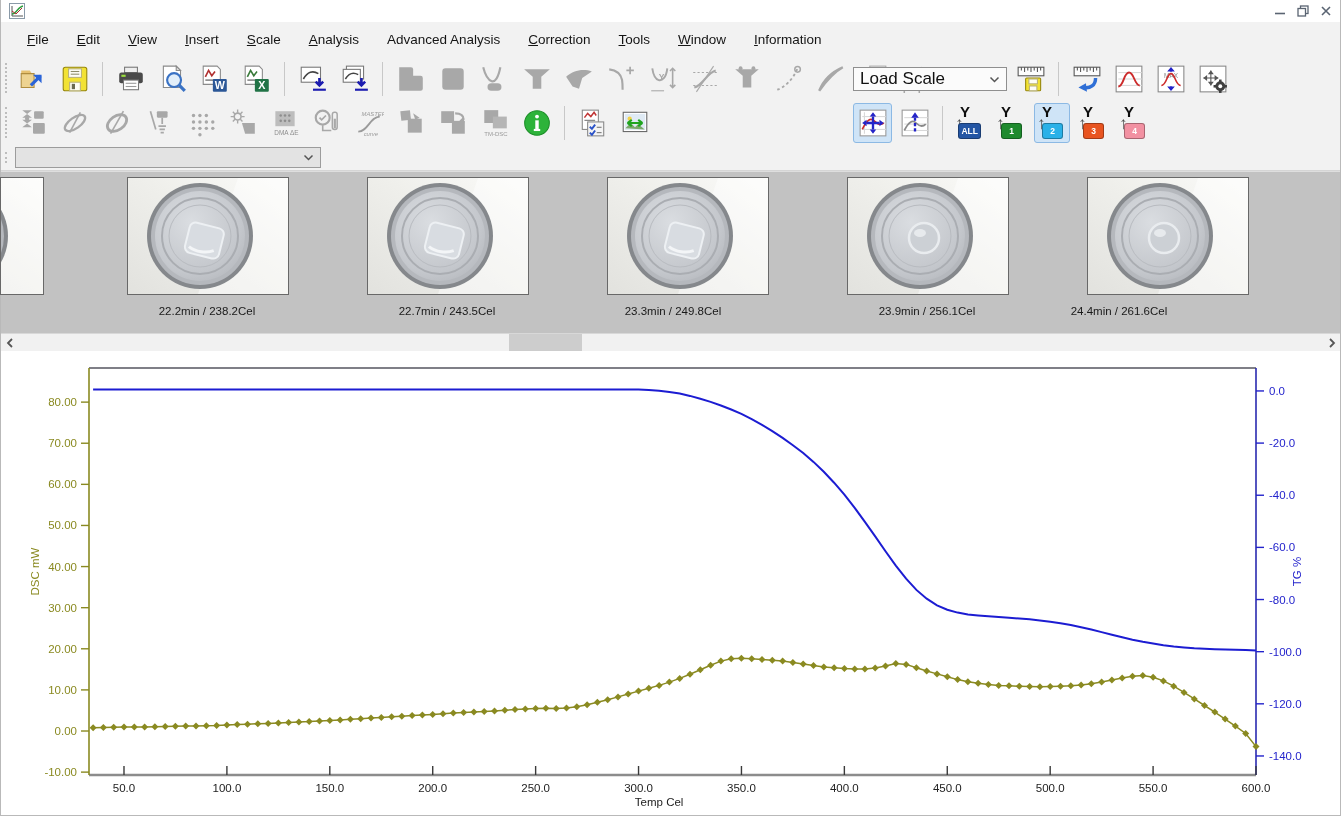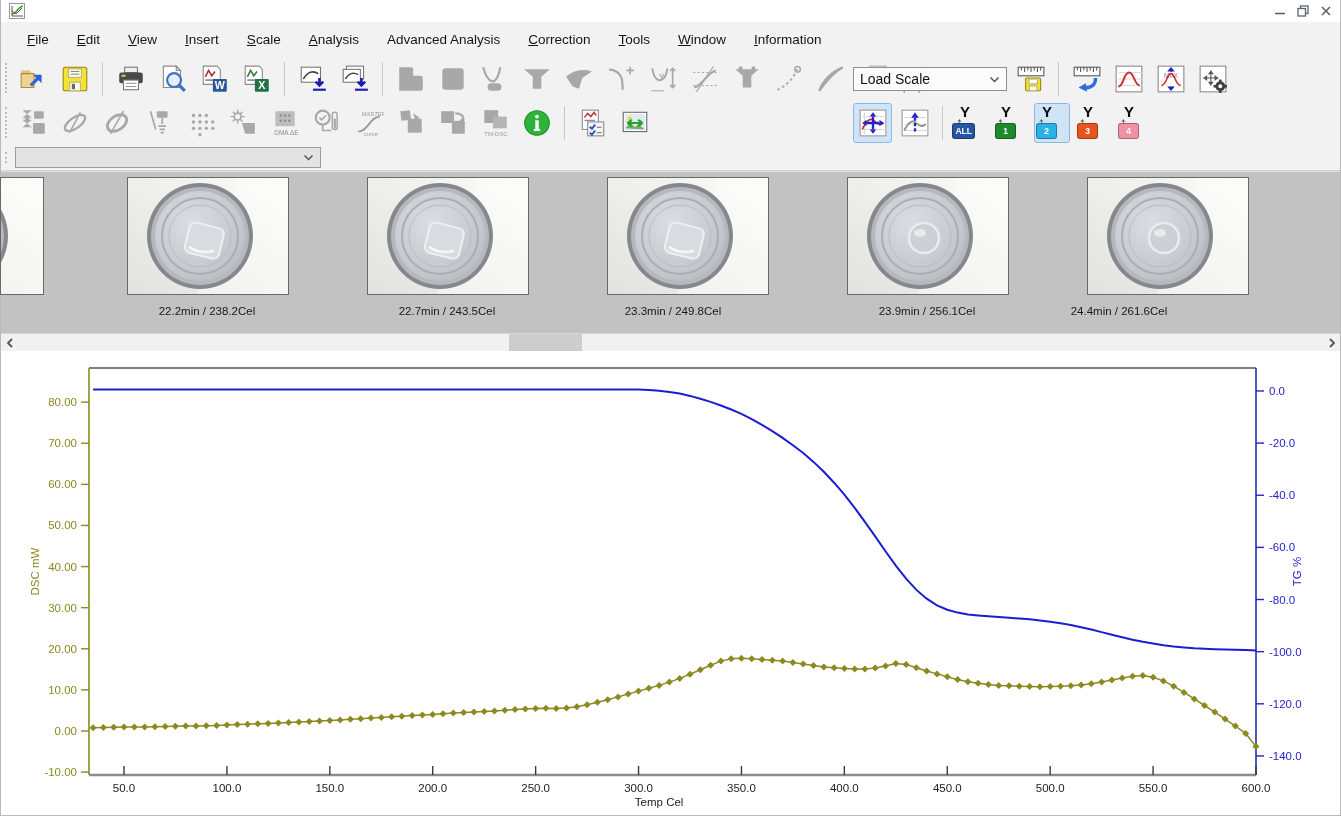--- a/index.html
+++ b/index.html
@@ -28,31 +28,31 @@
   .tbgroup{position:absolute;top:3px;display:flex;align-items:center;}
   #tb1-left{left:12px;gap:3px;}
   #tb1-right{left:852px;gap:4px;}
   #tb2-left{left:12px;gap:3px;}
   #tb2-right{left:852px;gap:4px;}
   .ti{width:37px;height:38px;display:flex;align-items:center;justify-content:center;border:1px solid transparent;border-radius:3px;}
   .ti svg{width:30px;height:30px;}
   .ti.selected{background:#cfe4f7;border-color:#8cb9e4;}
   .tsep{width:1px;height:34px;background:#c8c8c8;margin:0 5px;align-self:center;}
   .combo{background:#fbfbfb;border:1px solid #8f8f8f;display:flex;align-items:center;
-         justify-content:space-between;padding:0 6px;font-size:14px;color:#111;}
+         justify-content:space-between;padding:0 6px;font-size:17px;color:#111;}
   #load-scale-combo{width:140px;height:22px;}
   #filter-combo{position:absolute;left:14px;top:2px;width:292px;height:19px;background:#e3e3e3;border:1px solid #9c9c9c;}
 
   
   #ybtns{display:flex;gap:5px;}
   .ybtn{position:relative;width:34px;height:38px;border:1px solid transparent;border-radius:3px;}
   .ybtn.selected{background:#cfe4f7;border-color:#8cb9e4;}
   .yb-y{position:absolute;left:7px;top:-1px;font-size:15px;font-weight:bold;color:#0d0d0d;}
   .yb-arrow{position:absolute;left:2px;top:11px;font-size:17px;font-weight:bold;color:#4d4d4d;line-height:1;}
-  .yb-badge{position:absolute;right:12px;bottom:3px;min-width:15px;height:14px;border-radius:3px;color:#fff;
+  .yb-badge{position:absolute;right:6px;bottom:3px;min-width:15px;height:14px;border-radius:3px;color:#fff;
             font-size:8.5px;font-weight:bold;display:flex;align-items:center;justify-content:center;
             padding:0 2px;border:1px solid rgba(0,0,0,.3);}
 
   
   #filmstrip{position:absolute;left:1px;right:1px;top:171px;height:162px;background:#c2c2c2;border-top:1px solid #dedede;}
   .thumb{position:absolute;top:5px;border:1px solid #686868;background:#eee;line-height:0;}
   .tcap{position:absolute;top:125px;width:160px;text-align:center;font-size:11.5px;color:#191919;margin-top:8px;}
 
   
   #hscroll{position:absolute;left:1px;right:1px;top:333px;height:18px;background:#f1f1f1;border-top:1px solid #d8d8d8;border-bottom:1px solid #e6e6e6;}

